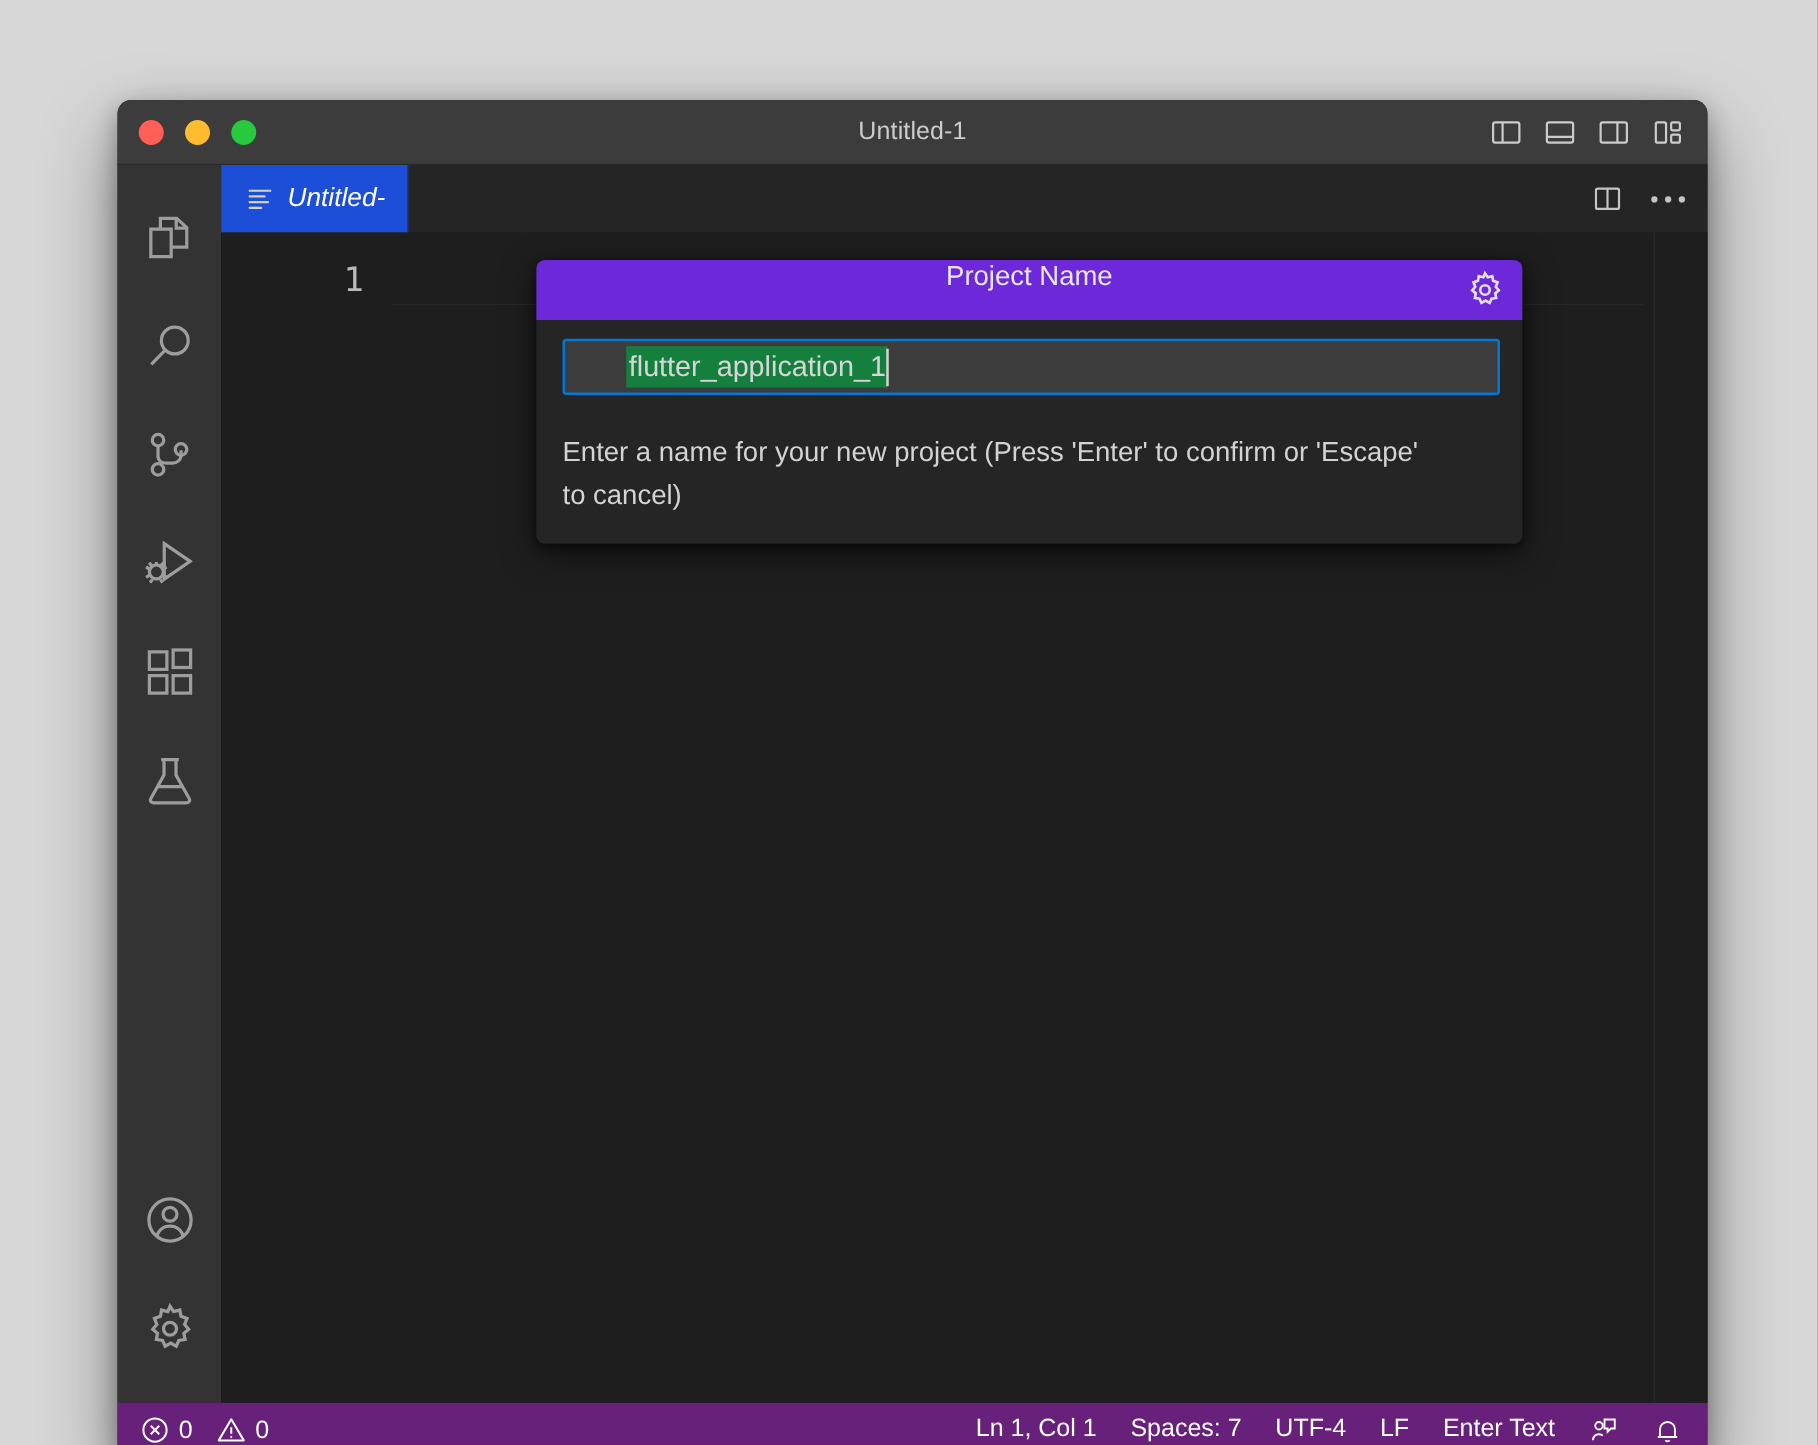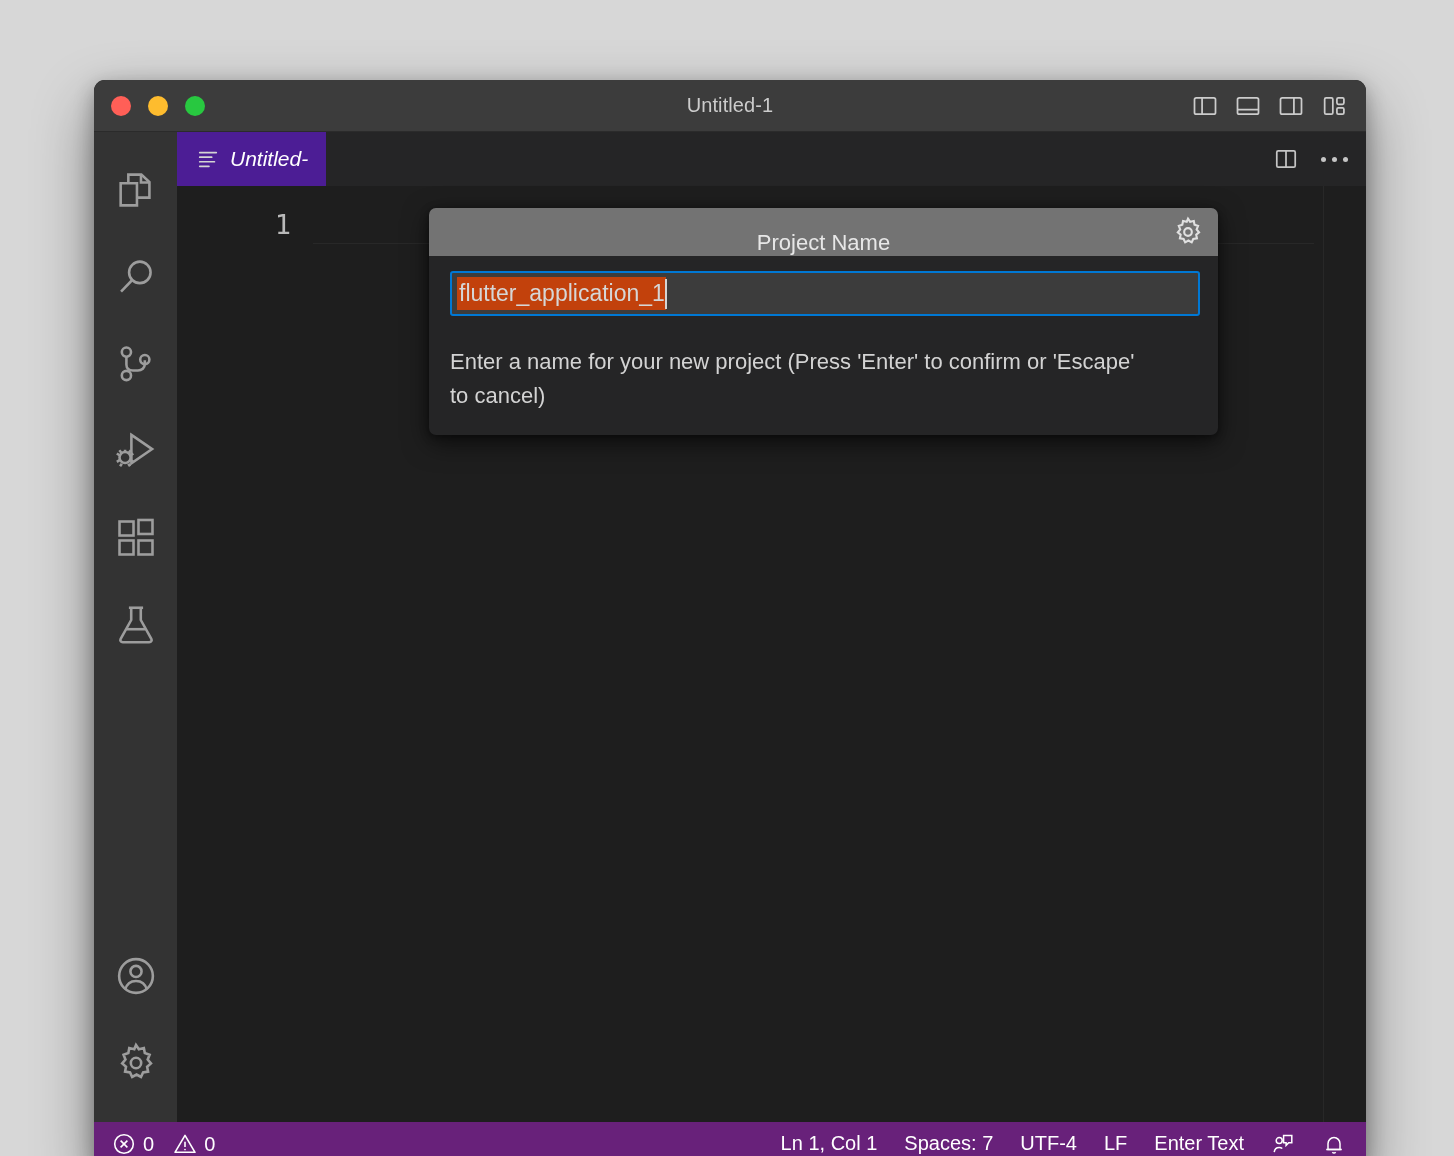--- a/index.html
+++ b/index.html
@@ -68,21 +68,21 @@
 
   
   #tabbar {
     height: 54px; flex: 0 0 54px;
     background: #252526;
     display: flex; align-items: stretch; position: relative;
   }
   #tab {
     display: flex; align-items: center; gap: 11px;
     padding: 0 18px 0 20px;
-    background: #4c1d95;
+    background: #1d4ed8;
     border-right: 1px solid #252526;
     max-width: 330px;
   }
   #tab-label {
     font-size: 21px; color: #ffffff; font-style: italic;
     white-space: nowrap; overflow: hidden;
   }
   #tab-file-icon { width: 22px; height: 22px; display: block; flex: 0 0 22px; }
   #tabbar-actions {
     position: absolute; right: 14px; top: 0; height: 54px;
@@ -131,45 +131,46 @@
     left: 335px; top: 128px;
     width: 789px;
     background: #252526;
     border-radius: 7px;
     box-shadow: 0 8px 26px rgba(0,0,0,0.55), 0 2px 8px rgba(0,0,0,0.45);
     overflow: hidden;
     z-index: 50;
   }
   #dialog-header {
     height: 48px;
-    background: #737373;
-    display: flex; align-items: flex-end; justify-content: center;
+    background: #6d28d9;
+    display: flex; align-items: flex-start; justify-content: center;
     position: relative;
   }
   #dialog-title { font-size: 22px; color: #e7e7e7; }
   #dialog-gear {
     position: absolute; right: 13px; top: 50%; transform: translateY(-50%);
     width: 34px; height: 34px; display: block;
   }
   #dialog-body { padding: 15px 18px 22px 21px; }
   #dialog-input-row {
     background: #3c3c3c;
     border: 2px solid #0078d4;
     border-radius: 3px;
     height: 45px;
     display: flex; align-items: center;
     padding: 0 5px;
     position: relative;
   }
   #dialog-input-value {
     font-size: 23px; color: #d6d6d6;
-    background: #c2410c;
+    background: #15803d;
     padding: 1px 1px 2px 2px;
     line-height: 30px;
     white-space: pre;
+    margin-left: 44px;
   }
   #dialog-caret {
     width: 2px; height: 30px; background: #d4d4d4; margin-left: -1px;
   }
   #dialog-desc {
     margin-top: 29px;
     font-size: 22px; color: #d3d3d3; line-height: 34px;
     max-width: 700px;
   }
 </style>

